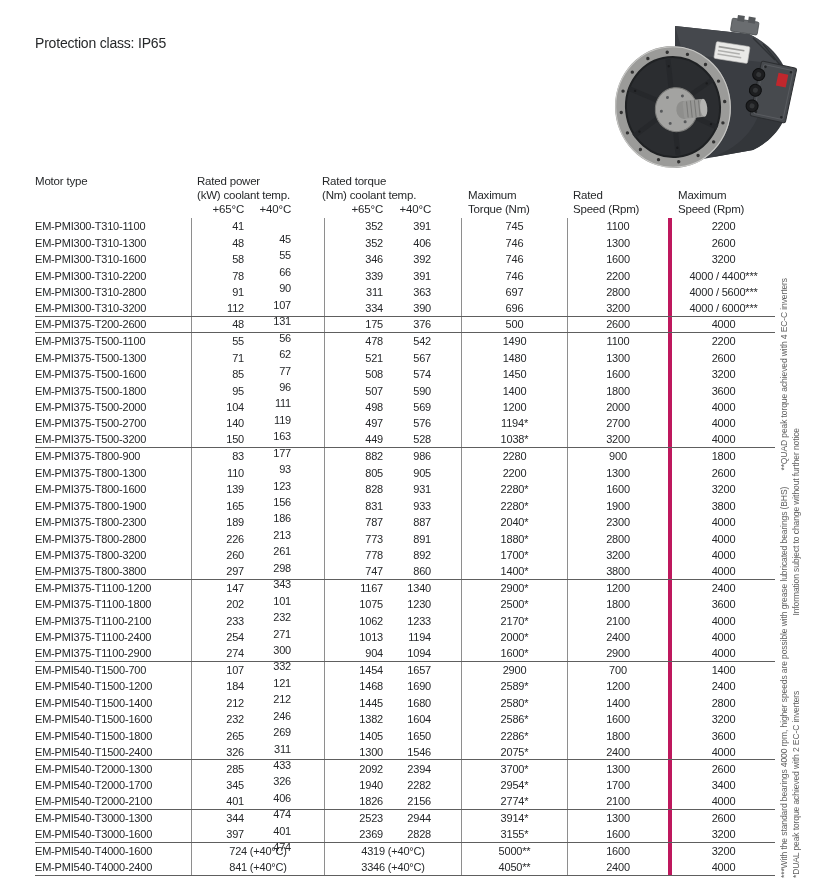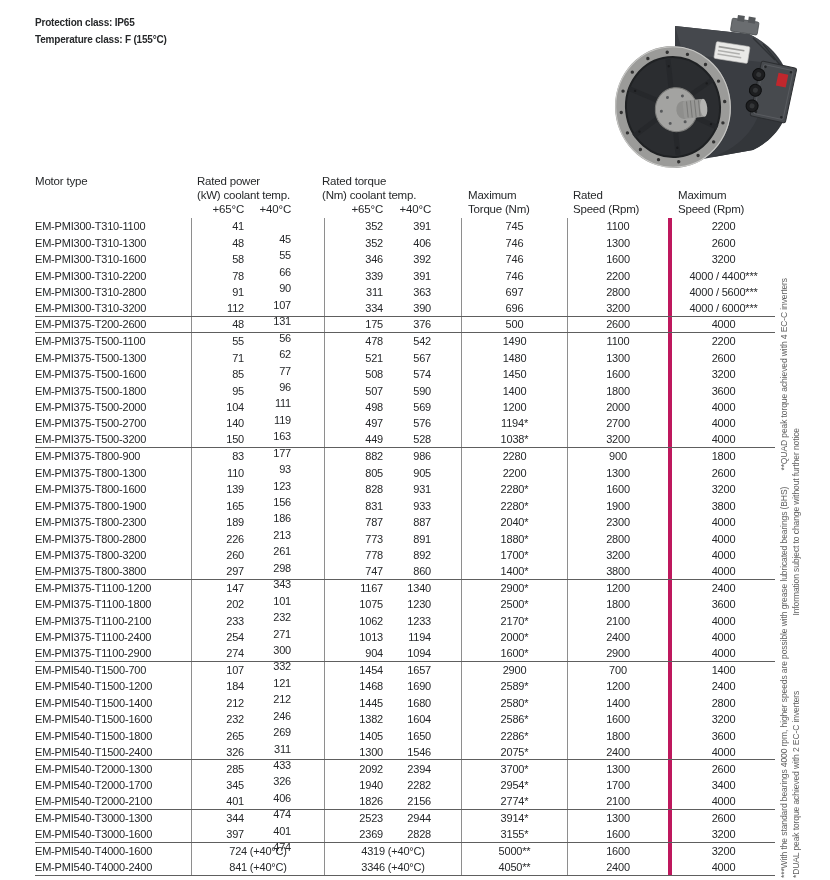--- a/index.html
+++ b/index.html
@@ -2,21 +2,21 @@
 <html><head>
 <meta charset="utf-8">
 <style>
   * { margin:0; padding:0; }
   html,body { background:#ffffff; }
   .page {
     position:relative; width:830px; height:880px; background:#ffffff;
     font-family:"Liberation Sans", sans-serif; color:#26282a; overflow:hidden;
   }
   
-  .intro { position:absolute; left:35px; top:14px; font-size:10px; line-height:17px; letter-spacing:-0.2px;font-weight:bold; }
+  .intro { position:absolute; left:35px; top:35px; font-size:14px; line-height:17px; letter-spacing:-0.2px; }
 
   
   .photo { position:absolute; left:602px; top:14px; width:212px; height:160px; }
 
   
   .thead { position:absolute; left:35px; top:173px; width:740px; height:45px; font-size:11.5px; letter-spacing:-0.2px; }
   .thead span { position:absolute; white-space:nowrap; }
   .h-motor  { left:0;   top:2px; }
   .h-power  { left:162px; top:2px; }   .h-kw { left:162px; top:16px; }
   .h-p65    { left:157px; top:30px; width:55px; text-align:right; padding-right:3px; box-sizing:border-box; }
@@ -52,21 +52,20 @@
   .fn-inner { left:779px; top:878px; width:600px; }
   .fn-outer { left:791px; top:878px; width:450px; }
 </style>
 </head>
 <body>
 
 <div class="page">
 
   <div class="intro">
     <div>Protection class: IP65</div>
-    <div>Temperature class: F (155°C)</div>
   </div>
 
   <svg class="photo" viewBox="0 0 210 160">
 
     <path d="M 72 12 L 146 20 C 172 32 187 54 187 79 C 187 104 173 125 150 136 L 72 150 Z" fill="#3a3d42"></path>
     <path d="M 72 12 L 146 20 C 160 27 170 37 177 50 L 80 40 Z" fill="#45484d"></path>
     <path d="M 150 136 L 110 143 C 140 132 158 110 160 80 L 187 79 C 186 104 173 125 150 136 Z" fill="#33363a"></path>
     <line x1="150" y1="24" x2="172" y2="46" stroke="#2e3135" stroke-width="1.5"></line>
     <line x1="160" y1="30" x2="178" y2="52" stroke="#2e3135" stroke-width="1.5"></line>
 

